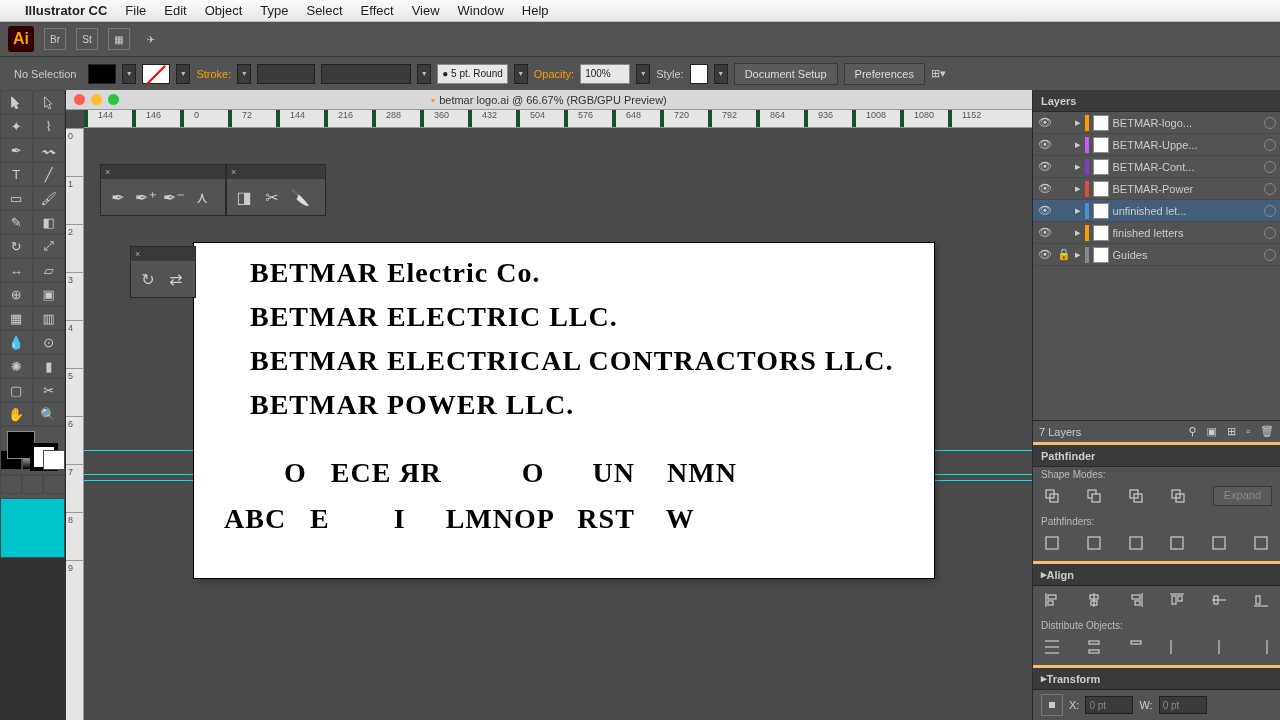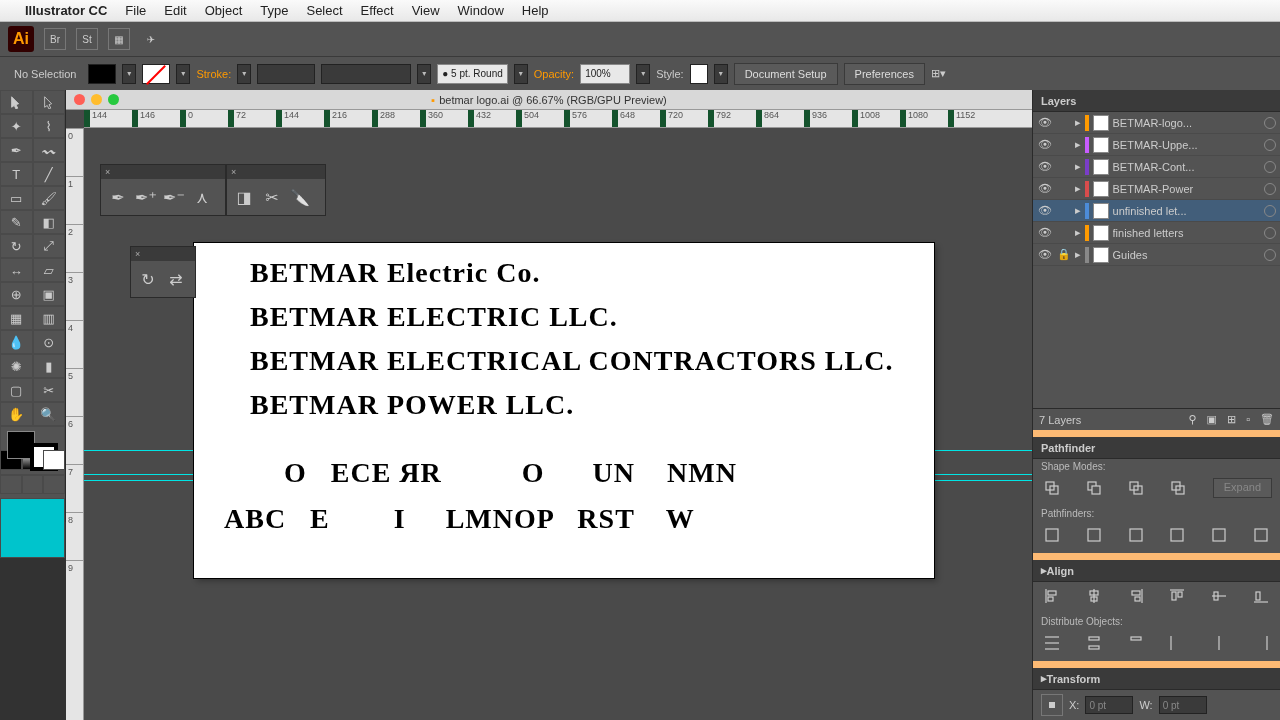--- a/index.html
+++ b/index.html
@@ -40,21 +40,21 @@
 .tools .modes { grid-column:1/3; height:20px; display:flex; }
 .tools .modes div { flex:1; border:1px solid #4a4a4a; }
 
 
 .doc-wrap { position: absolute; left: 66px; top: 90px; right: 248px; bottom: 0; background: #4a4a4a; }
 .doc-title { height: 20px; background: #d8d8d8; border-bottom: 1px solid #999; display:flex; align-items:center; justify-content:center; font-size:11px; color:#333; position:relative;}
 .doc-title .mac-btns { position:absolute; left:8px; display:flex; gap:6px; }
 .doc-title .mb { width:11px; height:11px; border-radius:50%; }
 .doc-title .r{background:#ff5f56;} .doc-title .y{background:#ffbd2e;} .doc-title .g{background:#27c93f;}
 .ruler-h { height: 18px; background: #e5e5e5; border-bottom:1px solid #999; margin-left:18px; display:flex; font-size:9px; color:#555; overflow:hidden;}
-.ruler-h .tick { flex:0 0 48px; border-left:6px solid #14532d; padding-left:2px;}
+.ruler-h .tick { flex:0 0 48px; border-left:4px solid #14532d; padding-left:10px;}
 .ruler-v { position:absolute; left:0; top:38px; bottom:0; width:18px; background:#e5e5e5; border-right:1px solid #999; font-size:9px; color:#555;}
 .ruler-v .tick { height:48px; border-top:1px solid #999; padding:2px;}
 .canvas-area { position:absolute; left:18px; top:38px; right:0; bottom:0; background:#4a4a4a; overflow:hidden;}
 .artboard { position:absolute; left:110px; top:115px; width:740px; height:335px; background:#fff; box-shadow:0 0 0 1px #000, 3px 3px 6px rgba(0,0,0,0.3);}
 .artboard .line { font-family: Georgia, serif; font-weight:bold; font-size:28px; letter-spacing:1px; color:#000; margin-left:56px;}
 .artboard .l1{margin-top:14px;} 
 .guide { position:absolute; left:0; right:0; border-top:1px solid #00e5e5;}
 
 
 .mini-panel { position:absolute; background:#535353; border:1px solid #2a2a2a; }
@@ -70,21 +70,21 @@
 .layer-row { height:22px; display:flex; align-items:center; border-bottom:1px solid #4a4a4a; padding:0 4px; gap:4px;}
 .layer-row .eye { width:16px; text-align:center;}
 .layer-row .lock { width:14px; text-align:center;}
 .layer-row .bar { width:4px; height:16px;}
 .layer-row .thumb { width:16px; height:16px; background:#fff; border:1px solid #888;}
 .layer-row .name { flex:1; overflow:hidden; white-space:nowrap; }
 .layer-row .circ { width:12px; height:12px; border:1px solid #888; border-radius:50%;}
 .layer-row.sel { background:#425e7a; }
 .layers-foot { height:22px; border-top:1px solid #2a2a2a; display:flex; align-items:center; padding:0 6px; gap:10px; justify-content:space-between;}
 .layers-foot .ics { display:flex; gap:10px;}
-.sect { border-top:7px solid #fdba74;}
+.sect { border-top:3px solid #fdba74;}
 .sect .label { padding:2px 8px 2px; font-size:10px; color:#bbb;}
 .icon-row { display:flex; gap:20px; padding:4px 8px 8px; }
 .icon-row .ic { width:22px; height:20px; border:1px solid transparent; display:flex; align-items:center; justify-content:center;}
 .icon-row .ic svg { width:16px; height:16px; fill:none; stroke:#ccc; stroke-width:1.2;}
 .expand-btn { margin-left:auto; padding:2px 10px; background:#5a5a5a; border:1px solid #3a3a3a; color:#888;}
 .transform-row { display:flex; gap:6px; padding:4px 8px; align-items:center;}
 .transform-row .tin { width:48px; height:18px; background:#3a3a3a; border:1px solid #222; color:#888; font-size:10px; padding:0 3px; display:flex; align-items:center;}
 
 </style>
 </head>

